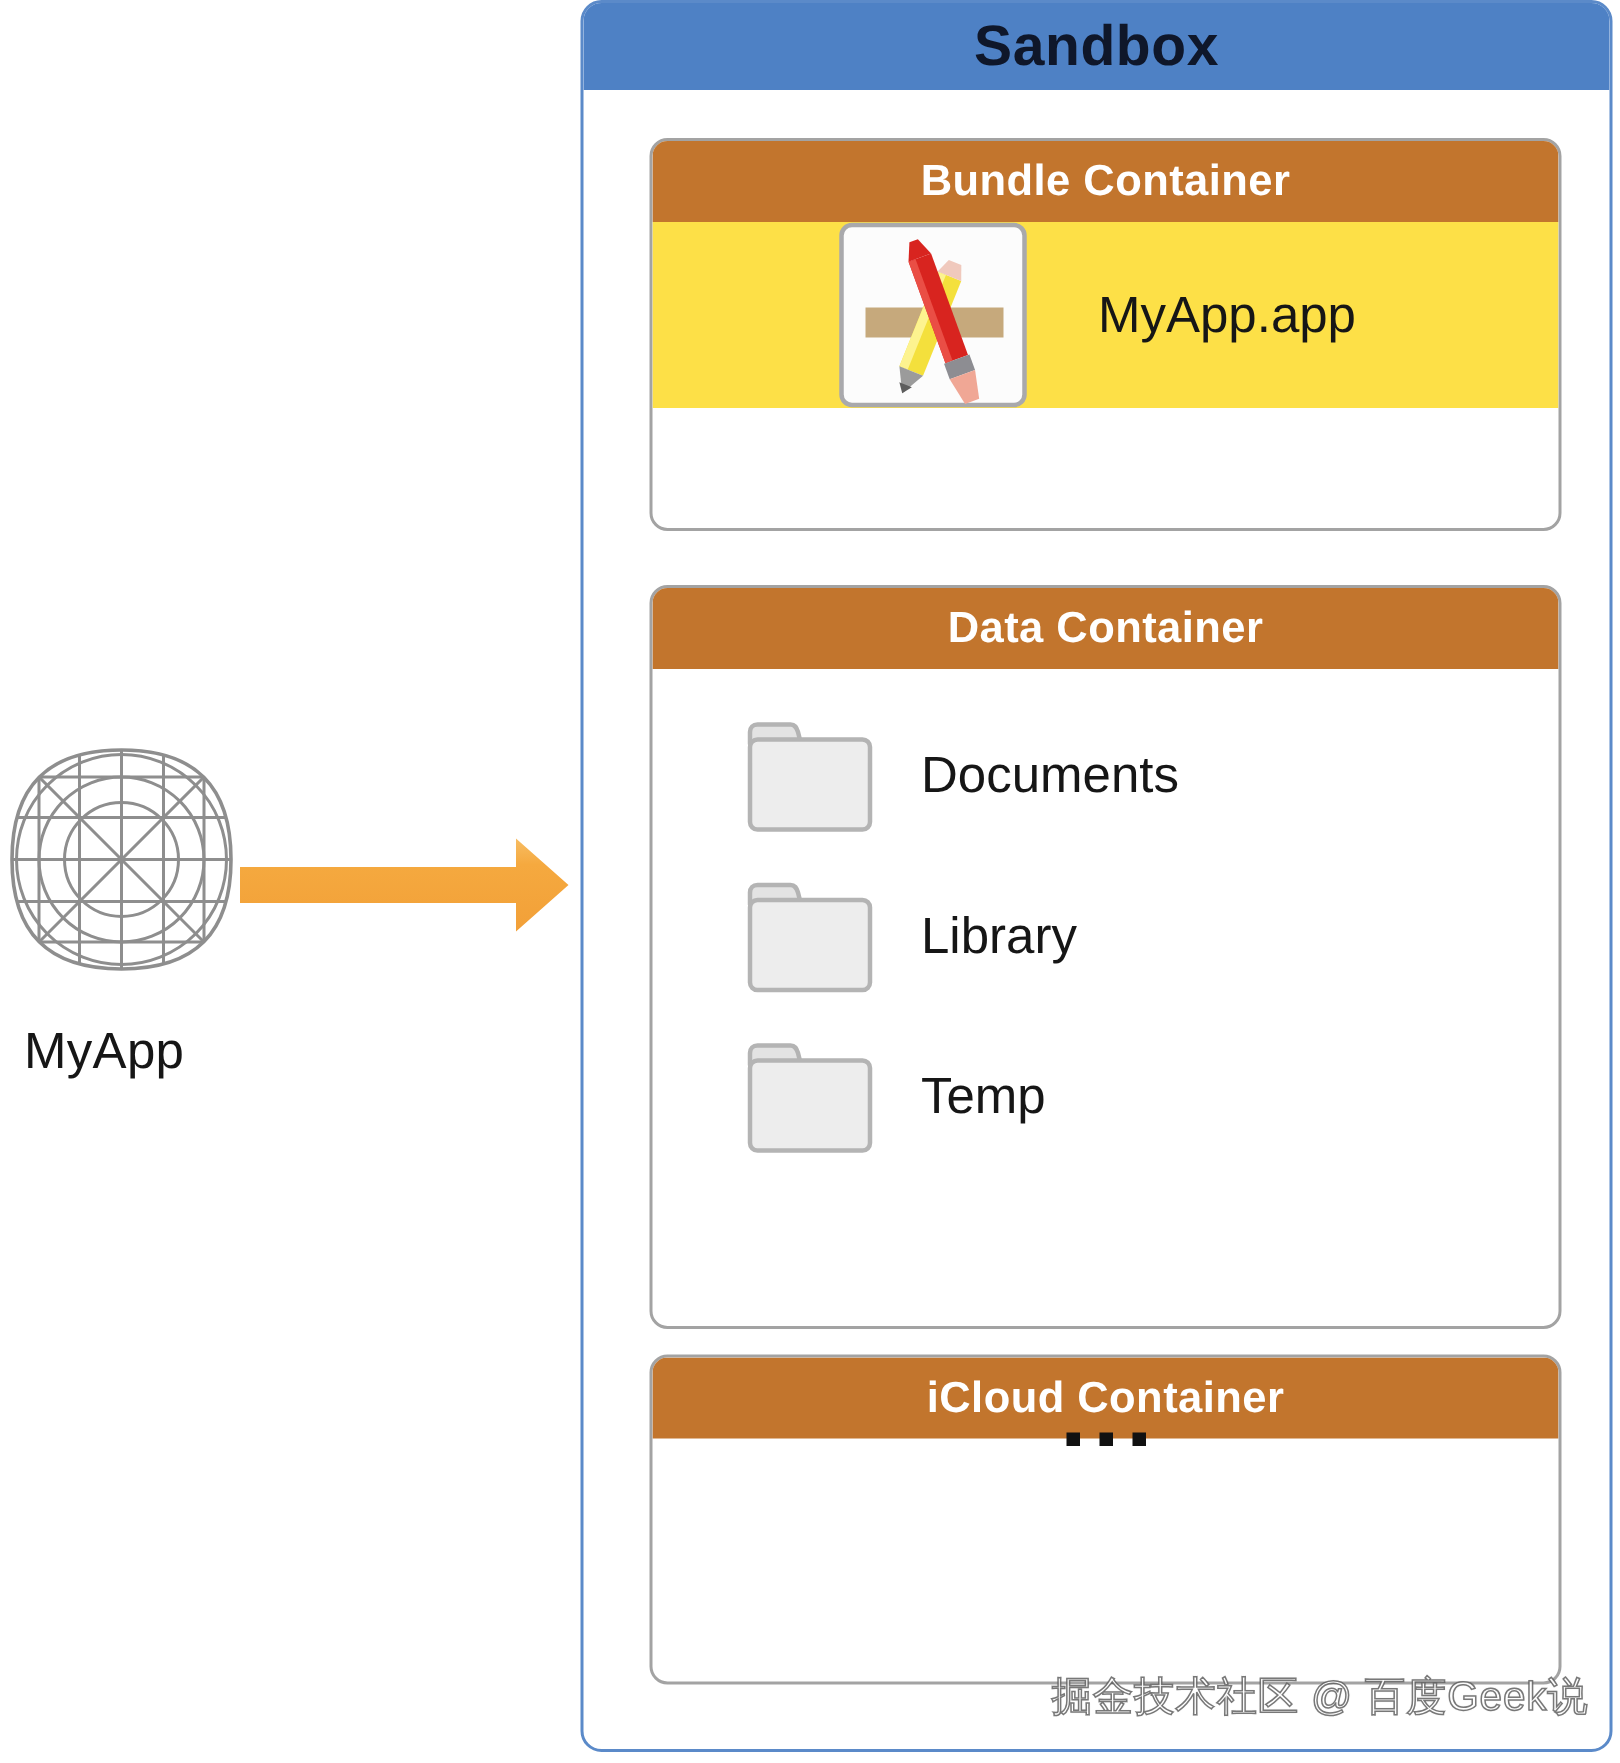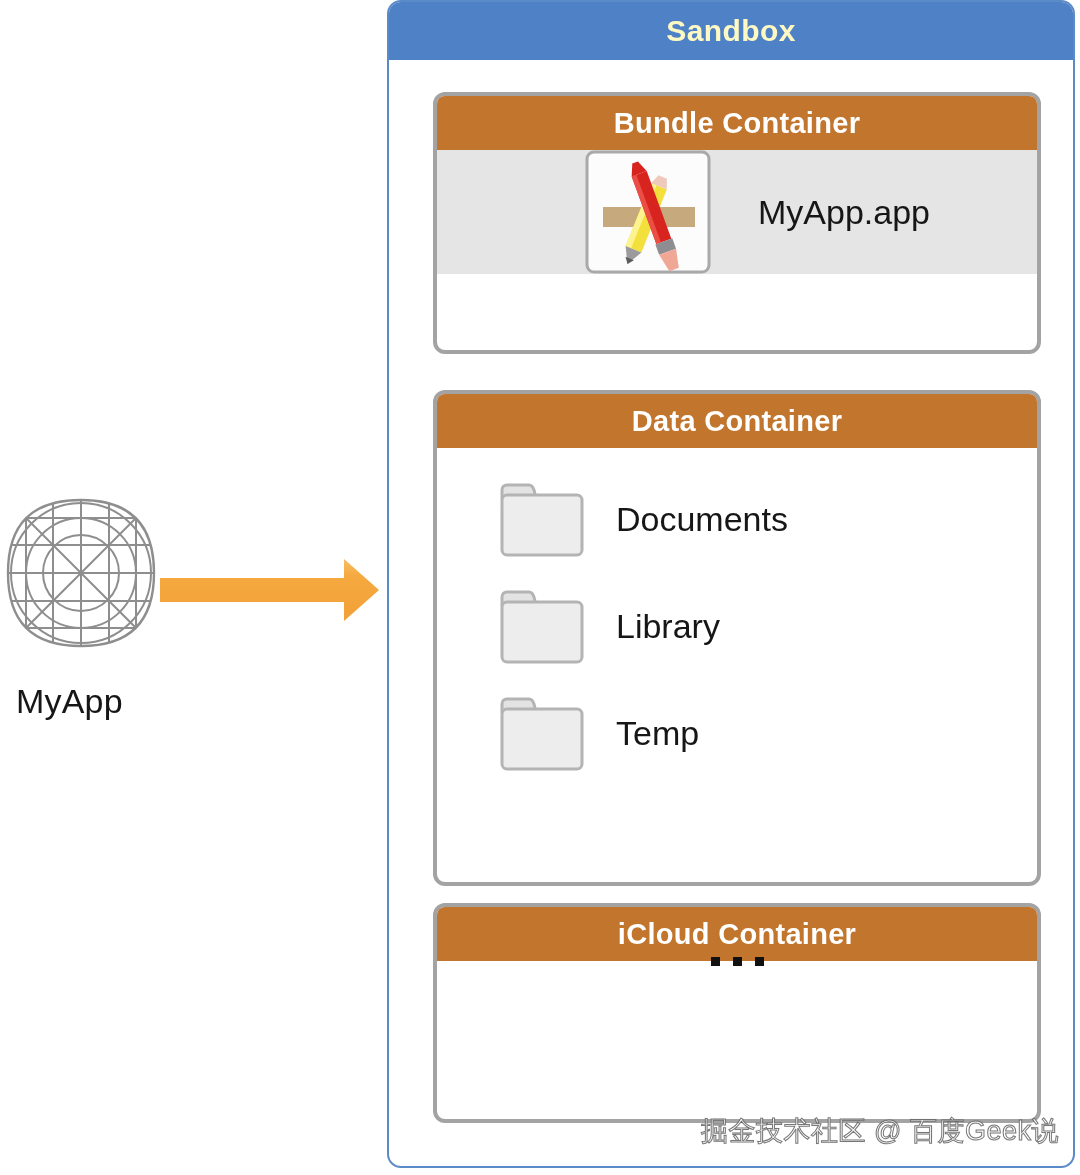--- a/index.html
+++ b/index.html
@@ -55,59 +55,58 @@
     overflow: hidden;
   }
   #sandbox-header {
     height: 58px;
     background: #4e81c5;
     display: flex;
     align-items: center;
     justify-content: center;
   }
   #sandbox-header .hdr-text {
-    color: #fef9c3;
-    font-size: 30px;
+    color: #0f172a;
+    font-size: 38px;
     font-weight: bold;
     letter-spacing: 0.4px;
     text-align: right;
   }
   #sandbox-body {
     position: relative;
     padding: 0;
   }
 
   
   .container-card {
     position: absolute;
     left: 44px;
     width: 608px;
-    border: 4px solid #a3a3a3;
+    border: 2px solid #a3a3a3;
     border-radius: 12px;
     box-sizing: border-box;
     background: #ffffff;
     overflow: hidden;
   }
   .container-card .card-header {
     height: 54px;
     background: #c2752d;
     display: flex;
     align-items: center;
     justify-content: center;
   }
   .container-card .card-header .hdr-text {
     color: #ffffff;
     font-size: 29px;
     font-weight: bold;
     letter-spacing: 0.3px;
   }
   .container-card .card-body {
-    background: #e5e5e5;
+    background: #fde047;
     position: relative;
-    padding-left: 24px;
   }
 
   
   #bundle-container { top: 32px;  height: 262px; }
   #data-container   { top: 330px; height: 496px; }
   #icloud-container { top: 843px; height: 220px; }
 
   
   .bundle-row {
     display: flex;

